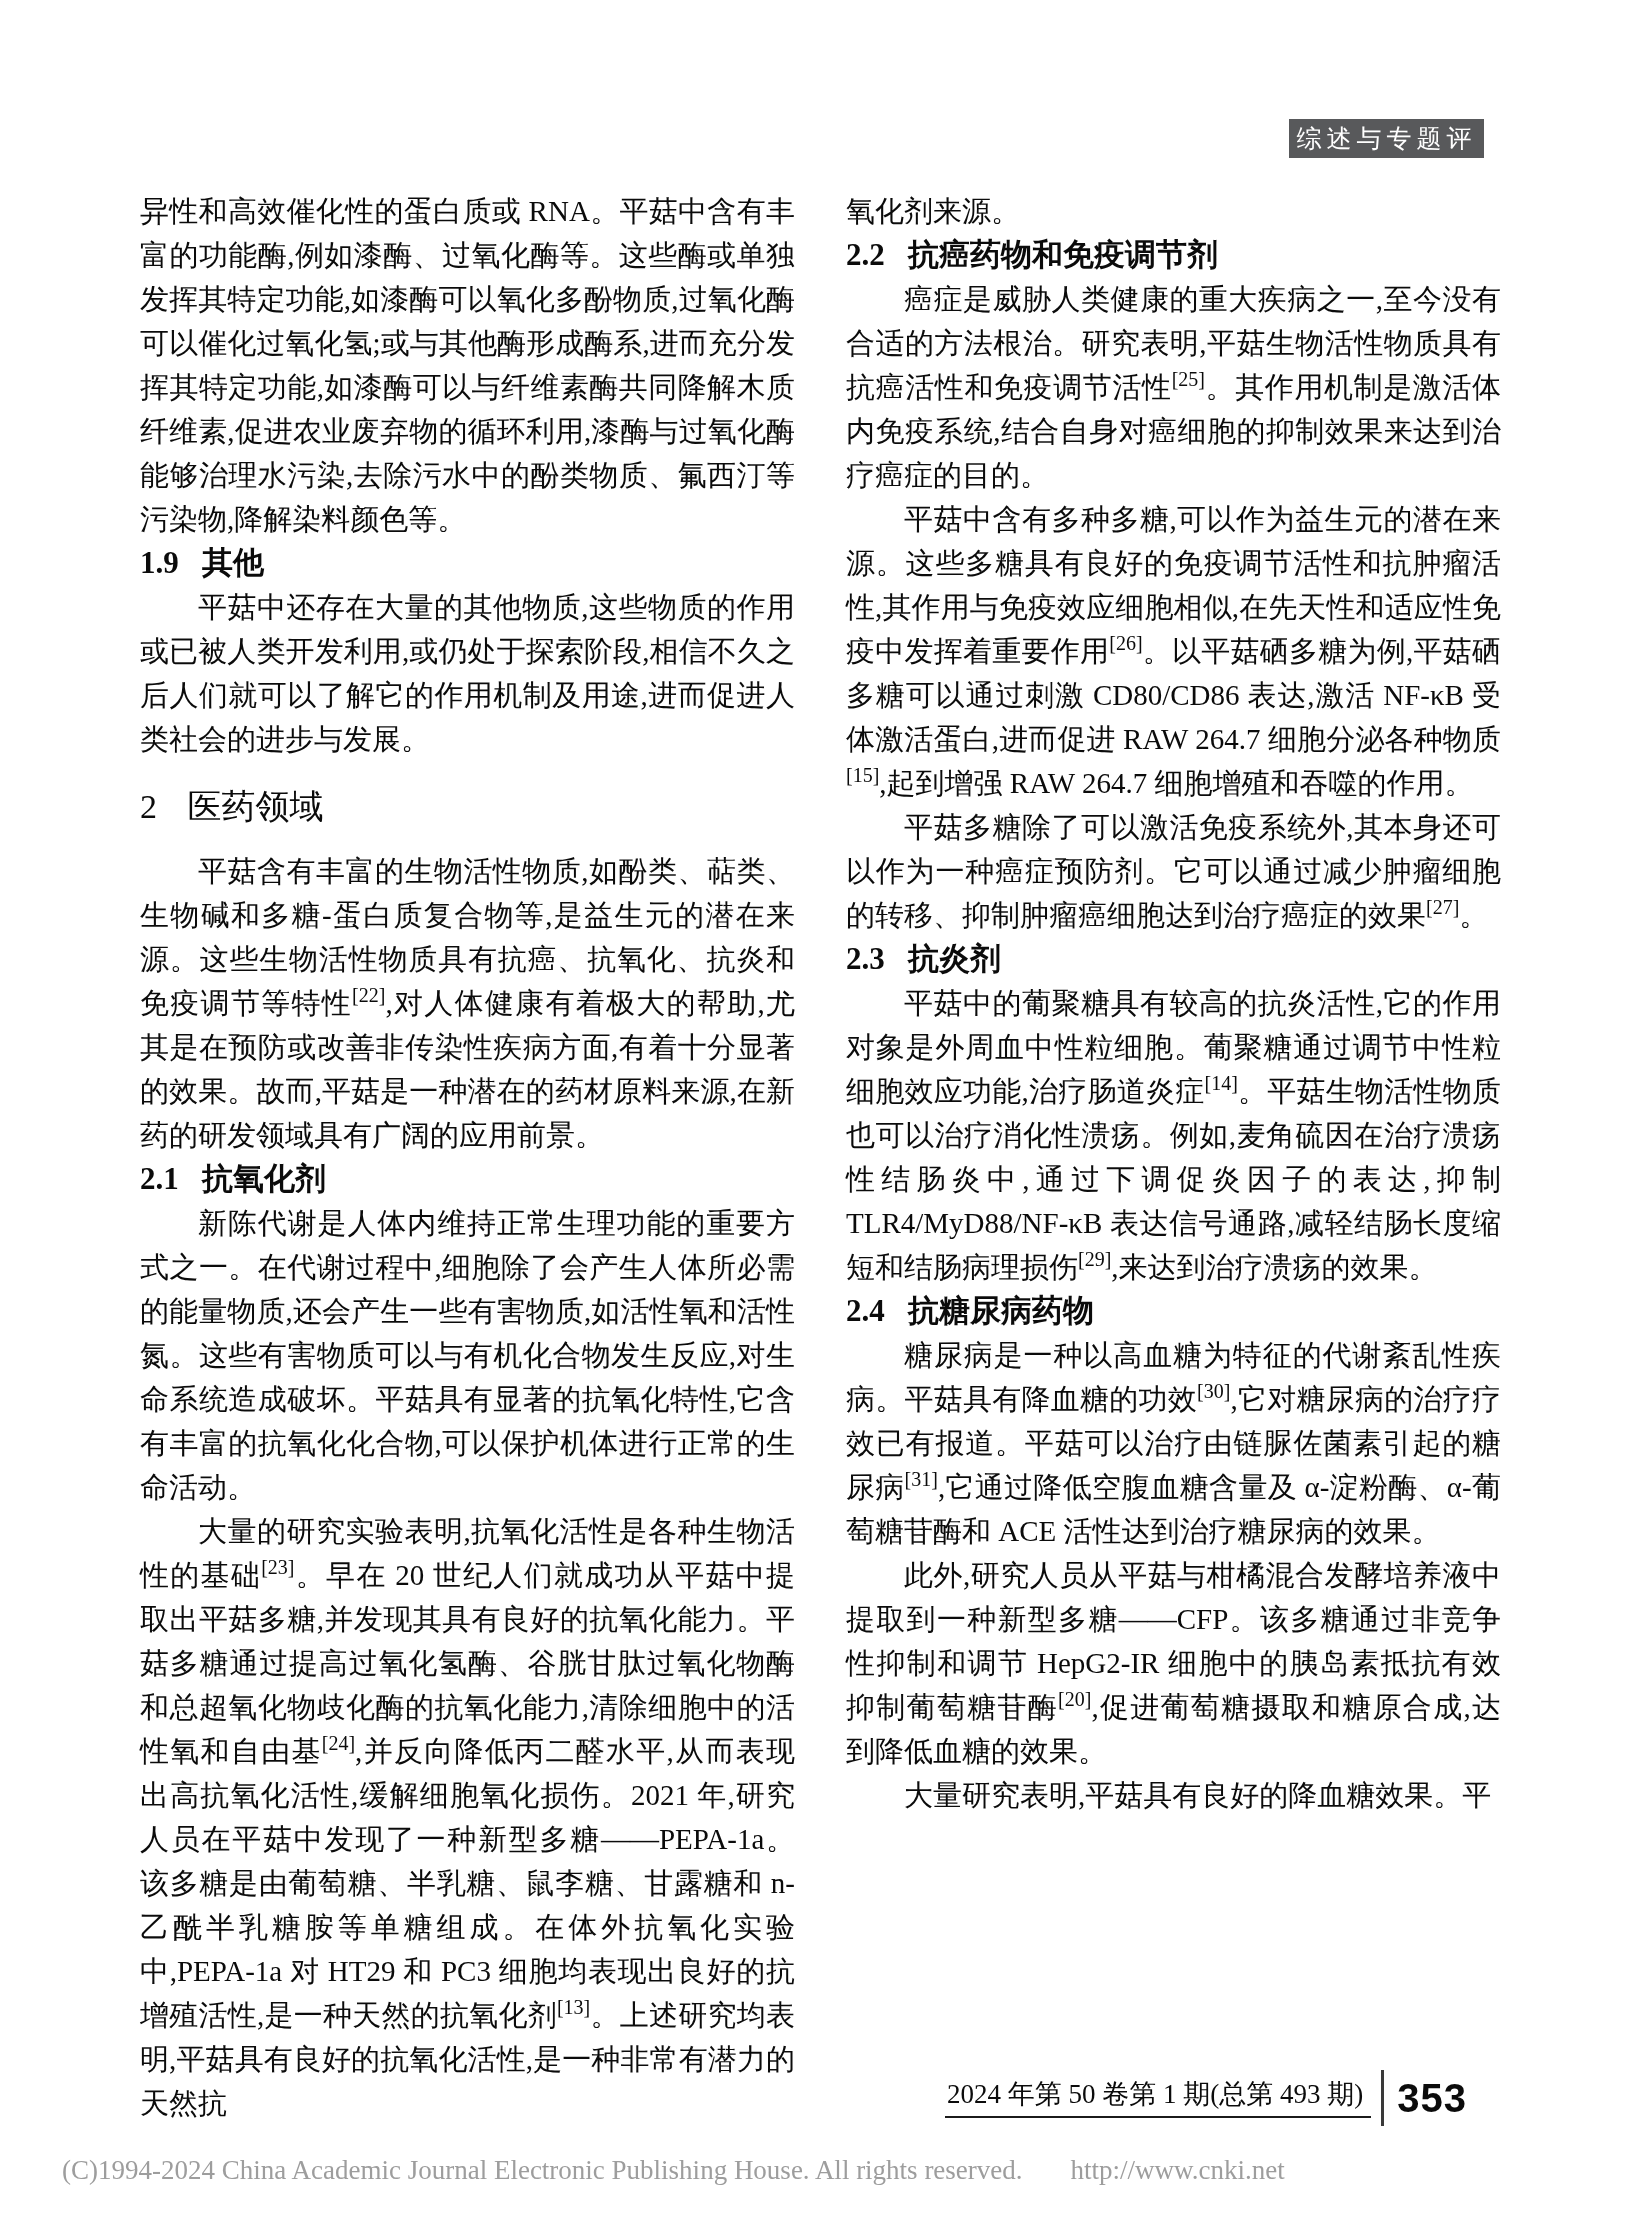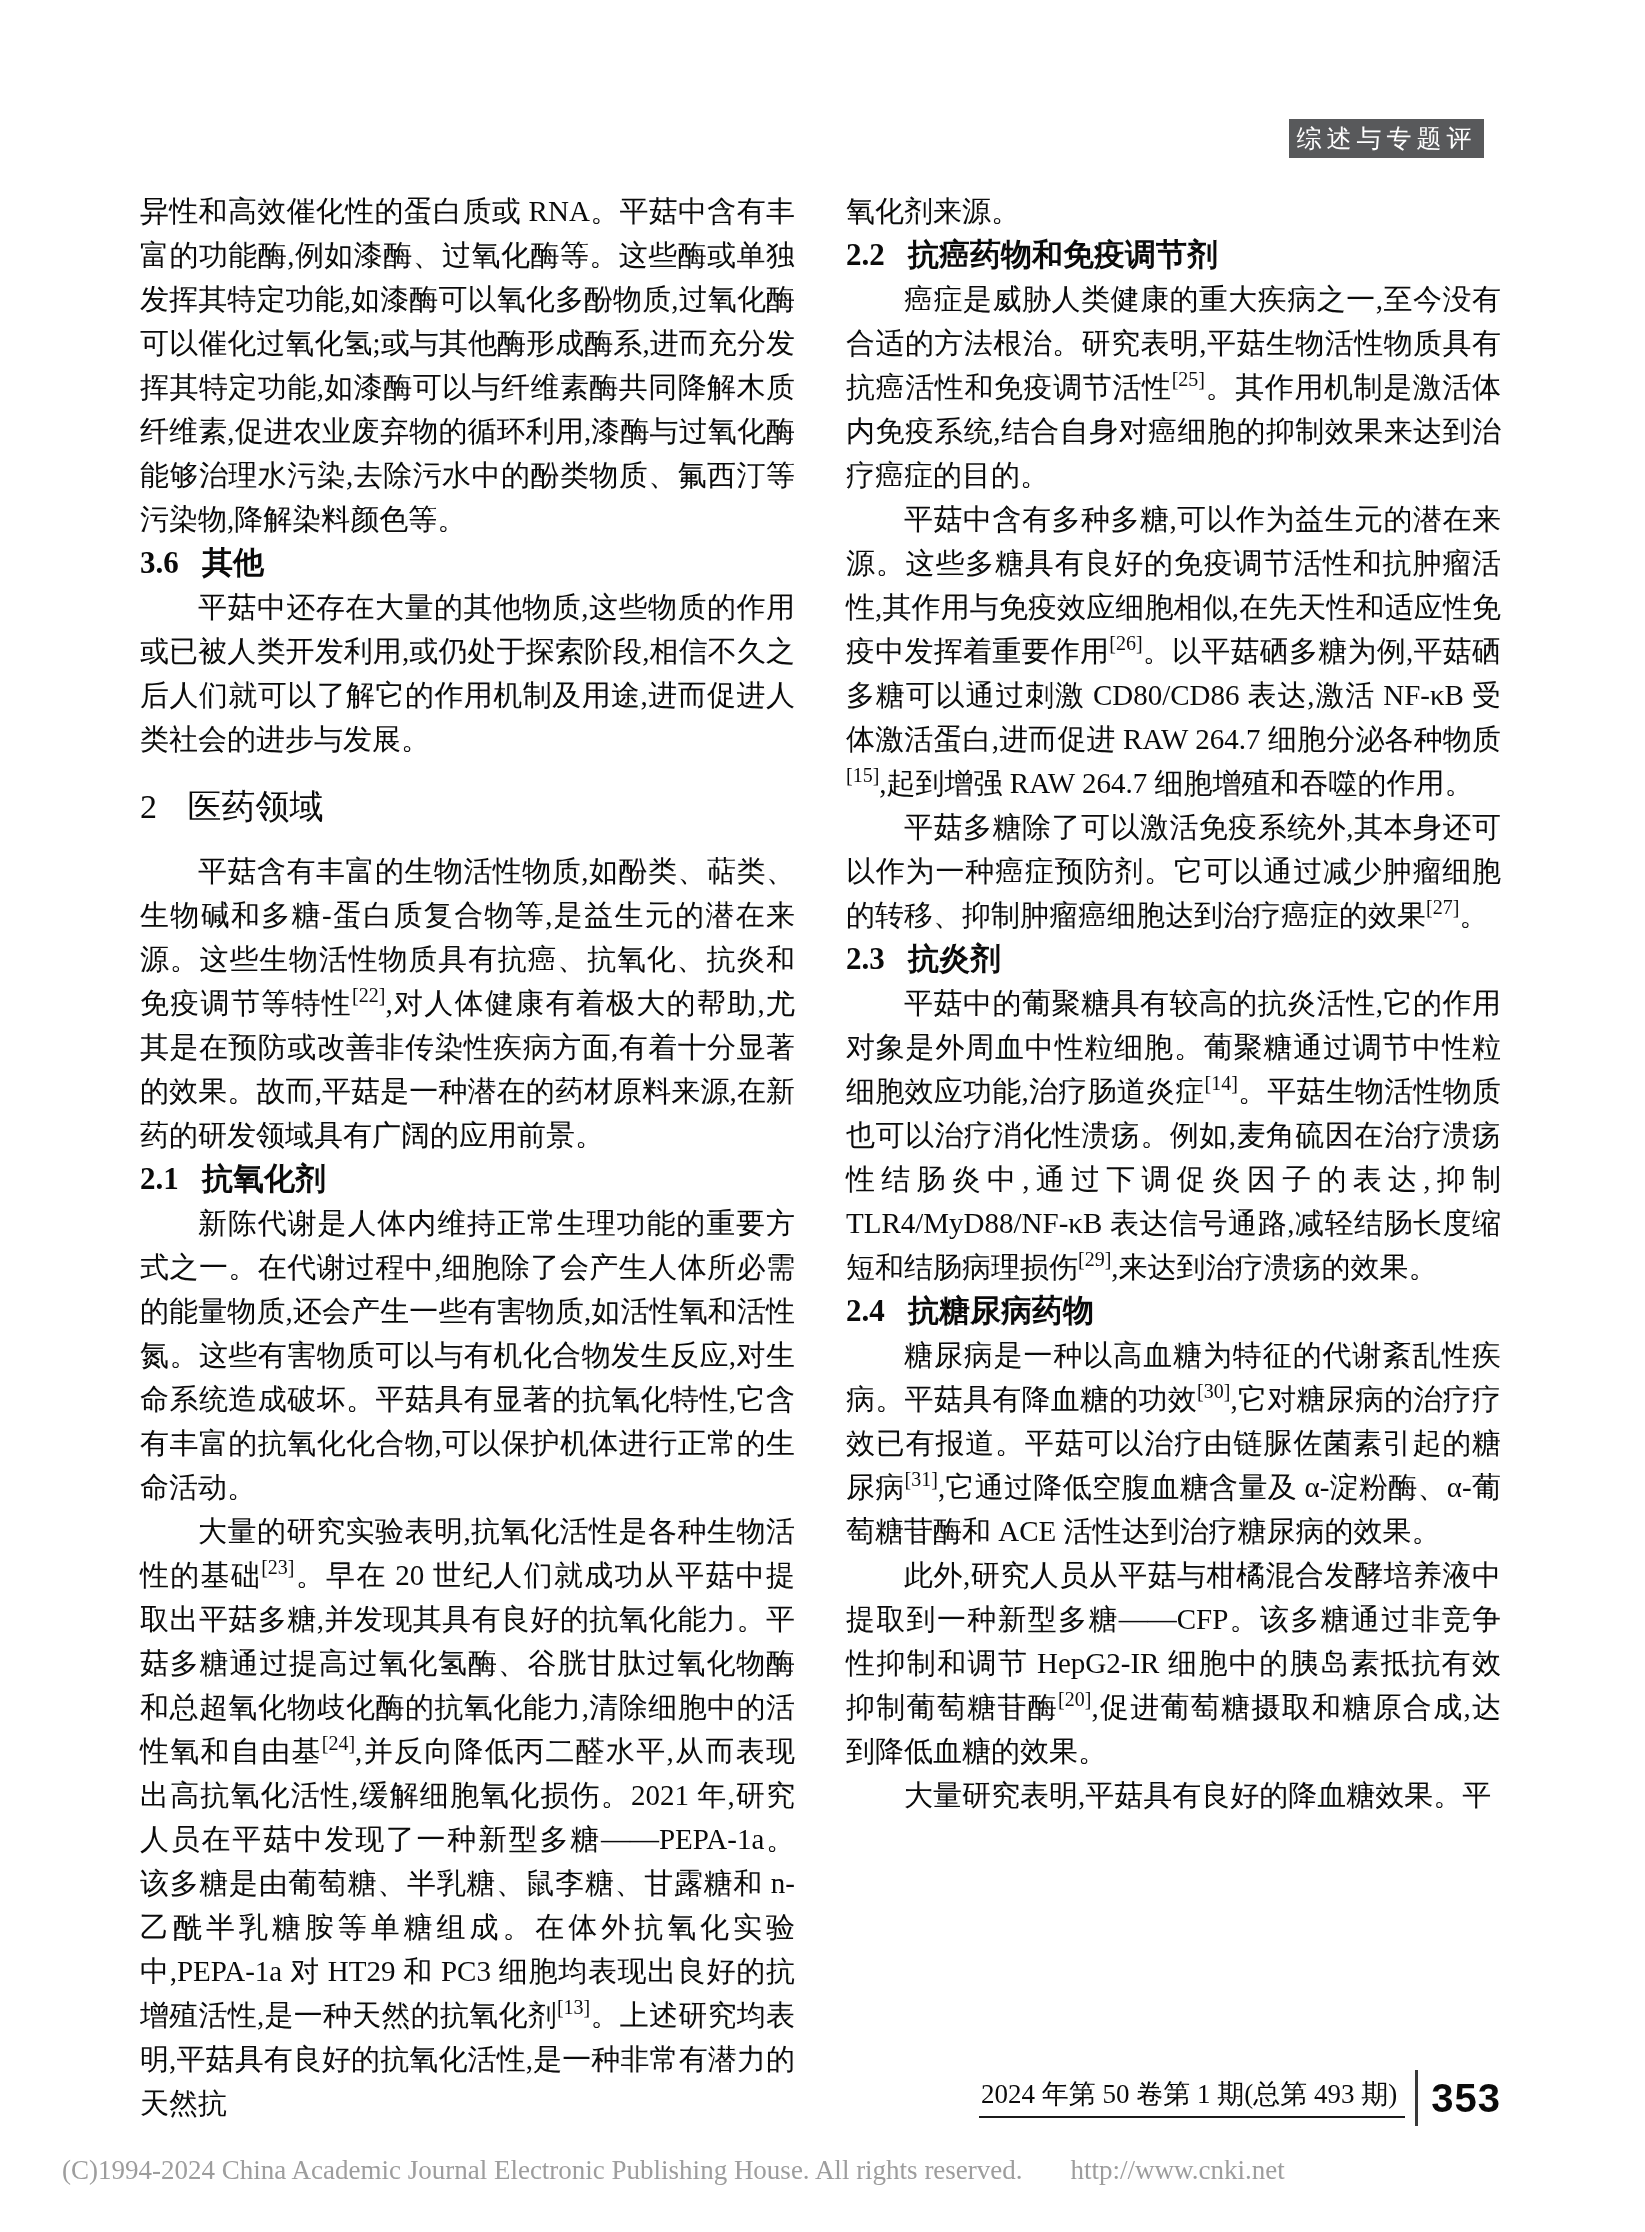--- a/index.html
+++ b/index.html
@@ -56,21 +56,21 @@
     text-align: left;
   }
   h2.section .h-num { margin-right: .9em; }
   sup.ref {
     font-size: 20px;
     line-height: 0;
     vertical-align: super;
   }
   .footer {
     position: absolute;
-    left: 846px;
+    left: 812px;
     top: 2068px;
     width: 655px;
     height: 60px;
     display: flex;
     justify-content: flex-end;
     align-items: center;
   }
   .journal {
     font-size: 27px;
     line-height: 32px;
@@ -105,21 +105,21 @@
 </style>
 </head>
 <body>
 
 <div class="page">
 
   <div class="badge">综述与专题评论</div>
 
   <div class="col col-left">
     <p class="body first">异性和高效催化性的蛋白质或 RNA。平菇中含有丰富的功能酶,例如漆酶、过氧化酶等。这些酶或单独发挥其特定功能,如漆酶可以氧化多酚物质,过氧化酶可以催化过氧化氢;或与其他酶形成酶系,进而充分发挥其特定功能,如漆酶可以与纤维素酶共同降解木质纤维素,促进农业废弃物的循环利用,漆酶与过氧化酶能够治理水污染,去除污水中的酚类物质、氟西汀等污染物,降解染料颜色等。</p>
-    <h3 class="sub"><span class="h-num">3.6</span><span class="h-title">其他</span></h3>
+    <h3 class="sub"><span class="h-num">1.9</span><span class="h-title">其他</span></h3>
     <p class="body">平菇中还存在大量的其他物质,这些物质的作用或已被人类开发利用,或仍处于探索阶段,相信不久之后人们就可以了解它的作用机制及用途,进而促进人类社会的进步与发展。</p>
     <h2 class="section"><span class="h-num">2</span><span class="h-title">医药领域</span></h2>
     <p class="body">平菇含有丰富的生物活性物质,如酚类、萜类、生物碱和多糖-蛋白质复合物等,是益生元的潜在来源。这些生物活性物质具有抗癌、抗氧化、抗炎和免疫调节等特性<sup class="ref">[22]</sup>,对人体健康有着极大的帮助,尤其是在预防或改善非传染性疾病方面,有着十分显著的效果。故而,平菇是一种潜在的药材原料来源,在新药的研发领域具有广阔的应用前景。</p>
     <h3 class="sub"><span class="h-num">2.1</span><span class="h-title">抗氧化剂</span></h3>
     <p class="body">新陈代谢是人体内维持正常生理功能的重要方式之一。在代谢过程中,细胞除了会产生人体所必需的能量物质,还会产生一些有害物质,如活性氧和活性氮。这些有害物质可以与有机化合物发生反应,对生命系统造成破坏。平菇具有显著的抗氧化特性,它含有丰富的抗氧化化合物,可以保护机体进行正常的生命活动。</p>
     <p class="body">大量的研究实验表明,抗氧化活性是各种生物活性的基础<sup class="ref">[23]</sup>。早在 20 世纪人们就成功从平菇中提取出平菇多糖,并发现其具有良好的抗氧化能力。平菇多糖通过提高过氧化氢酶、谷胱甘肽过氧化物酶和总超氧化物歧化酶的抗氧化能力,清除细胞中的活性氧和自由基<sup class="ref">[24]</sup>,并反向降低丙二醛水平,从而表现出高抗氧化活性,缓解细胞氧化损伤。2021 年,研究人员在平菇中发现了一种新型多糖——PEPA-1a。该多糖是由葡萄糖、半乳糖、鼠李糖、甘露糖和 n-乙酰半乳糖胺等单糖组成。在体外抗氧化实验中,PEPA-1a 对 HT29 和 PC3 细胞均表现出良好的抗增殖活性,是一种天然的抗氧化剂<sup class="ref">[13]</sup>。上述研究均表明,平菇具有良好的抗氧化活性,是一种非常有潜力的天然抗</p>
   </div>
 
   <div class="col col-right">
     <p class="body first">氧化剂来源。</p>

